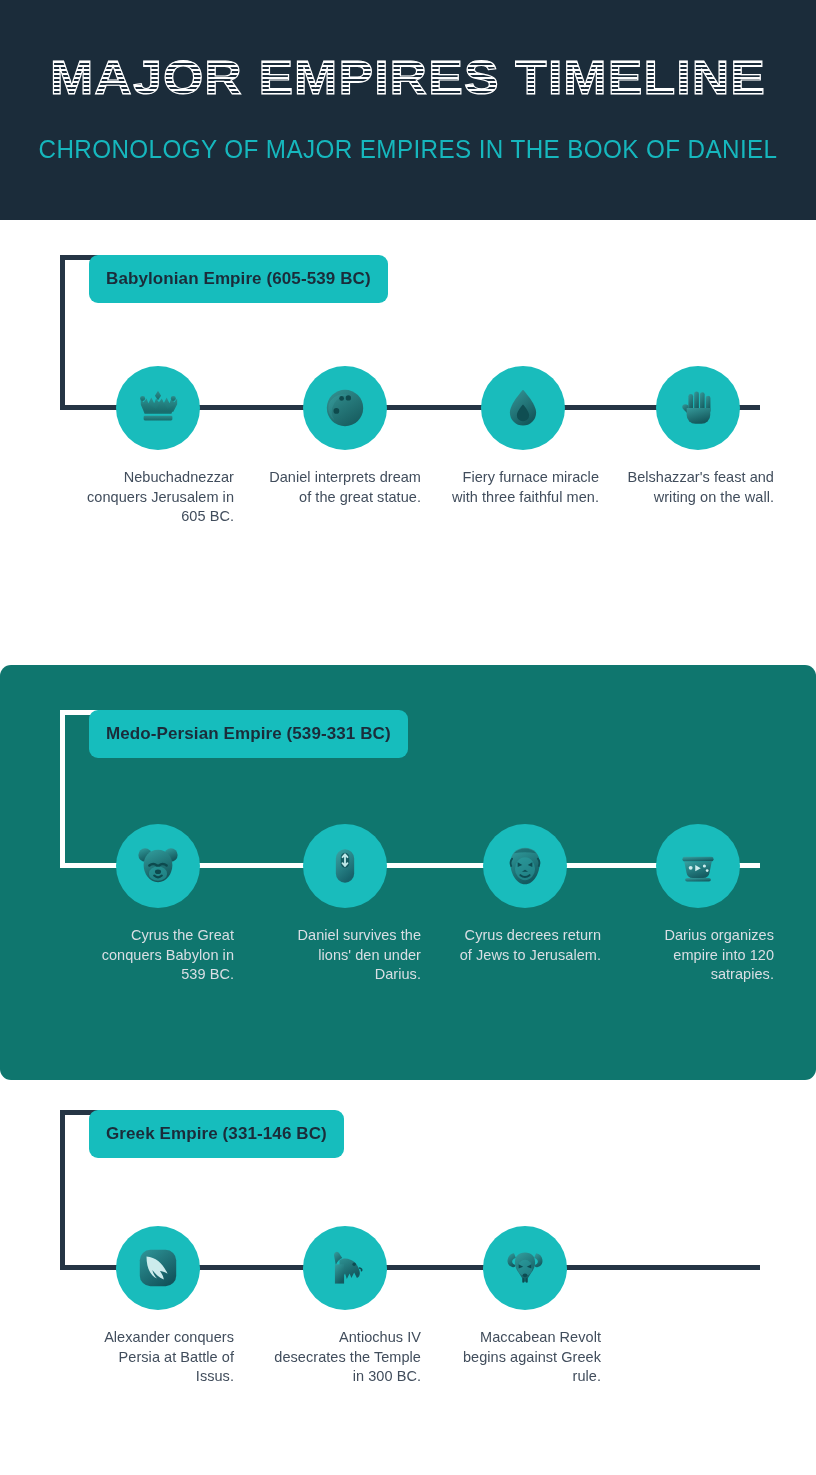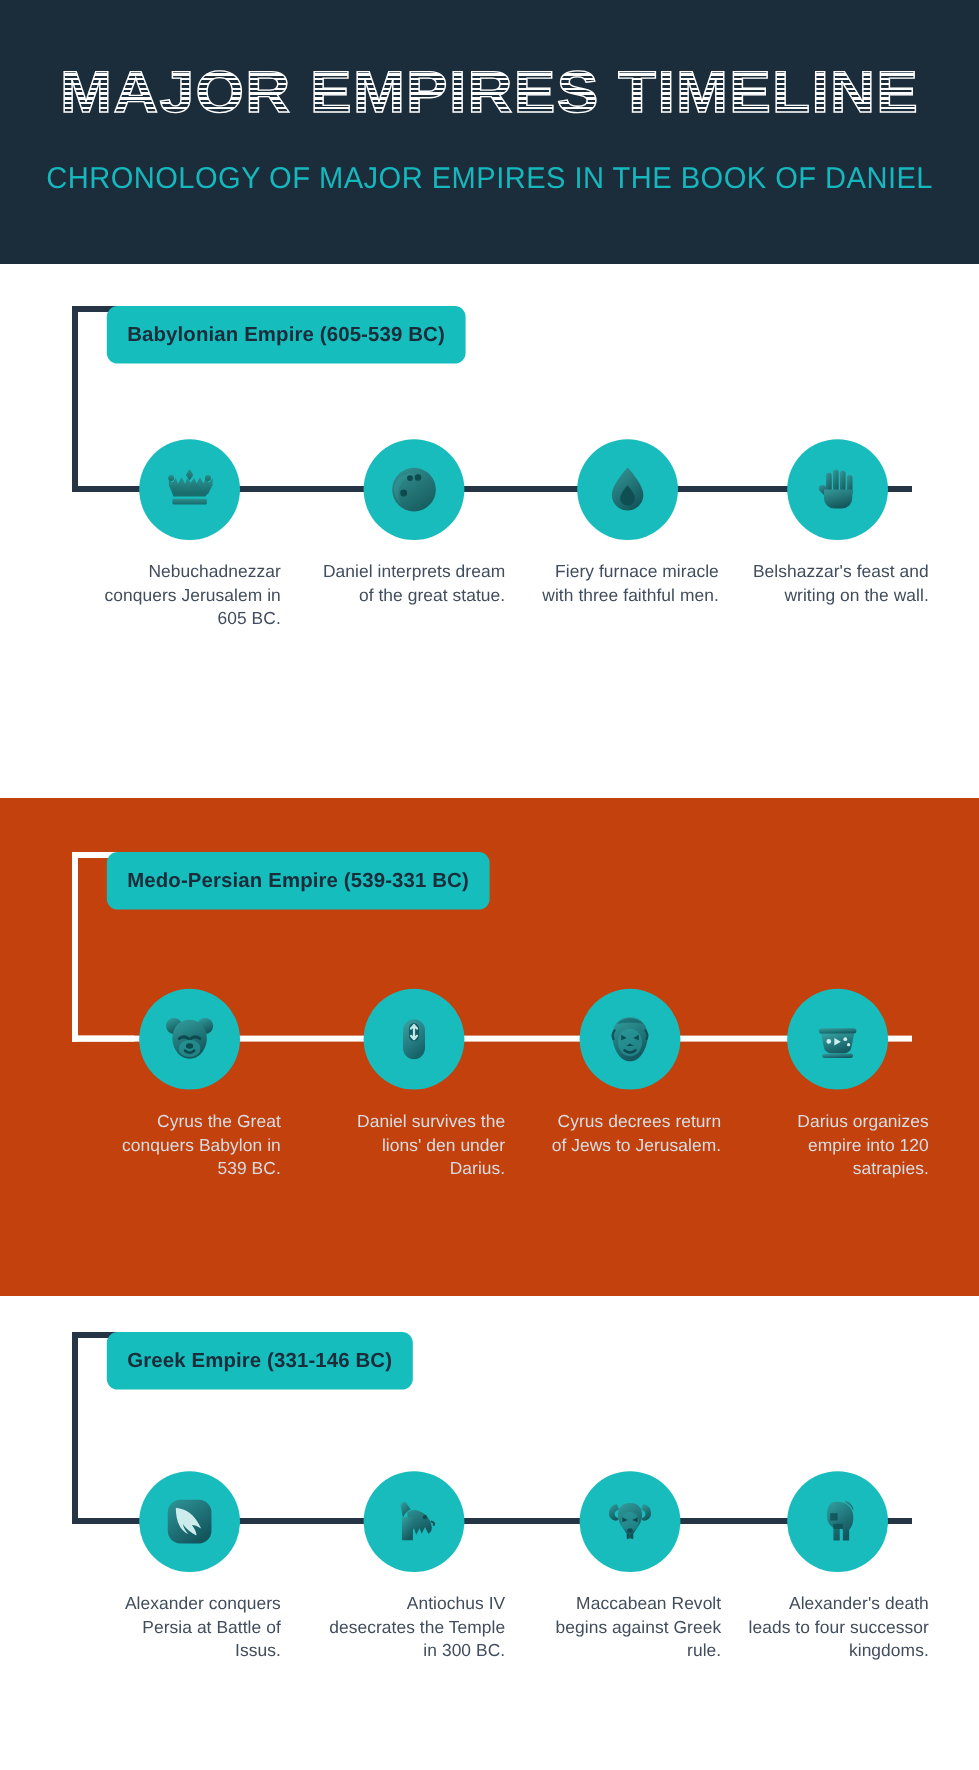--- a/index.html
+++ b/index.html
@@ -84,21 +84,21 @@
     transform-origin: center;
   }
 
   
   .section {
     position: relative;
     width: 816px;
     overflow: hidden;
   }
   .section.light { background: #ffffff; }
-  .section.dark  { background: #c2410c; }
+  .section.dark  { background: #0f766e; border-radius: 11px; }
 
   .sec-1 { height: 445px; }
   .sec-2 { height: 415px; }
   .sec-3 { height: 360px; }
 
   
   .bracket {
     position: absolute;
     left: 60px;
     width: 52px;
@@ -467,36 +467,17 @@
           <path d="M17 20l5 2.5-5 2z" fill="#0d4c52"></path>
           <path d="M31 20l-5 2.5 5 2z" fill="#0d4c52"></path>
           <ellipse cx="24" cy="32" rx="2.6" ry="2" fill="#0d4c52"></ellipse>
           <path d="M22 36v3M26 36v3" stroke="#0d4c52" stroke-width="2" stroke-linecap="round"></path>
         </svg>
       </span>
     </div>
     <div class="caption">Maccabean Revolt begins against Greek rule.</div>
   </div>
 
-  <div class="node" style="left:622px; top:146px;">
-    <div class="circle">
-      <span>
-        <svg width="42" height="42" viewBox="0 0 48 48">
-          <defs>
-              <linearGradient id="g12" x1="0" y1="0" x2="0.5" y2="1">
-            <stop offset="0" stop-color="#32a0a0"></stop>
-                <stop offset="1" stop-color="#13565e"></stop>
-          </linearGradient>
-            </defs>
-          <path fill="url(#g12)" d="M24 5c9 0 15 6 15 15 0 5-1.5 9-4 12v10h-6V31h-3v11h-6V30c-4-3-6-6-6-11C14 11 15 5 24 5z"></path>
-          <path fill="#0e4c52" opacity="0.75" d="M17 16h7v7h-7z"></path>
-          <path fill="#0e4c52" opacity="0.75" d="M20 26h9v5h-9z"></path>
-          <path fill="url(#g12)" d="M31 4c5 1 8 5 8 10-1-4-4-7-8-8z"></path>
-        </svg>
-      </span>
-    </div>
-    <div class="caption">Alexander's death leads to four successor kingdoms.</div>
-  </div>
 </div>
 
 <div class="footer">
   <span class="footer-text">www.bibleanalysis.org</span>
 </div>
 
 </body></html>

